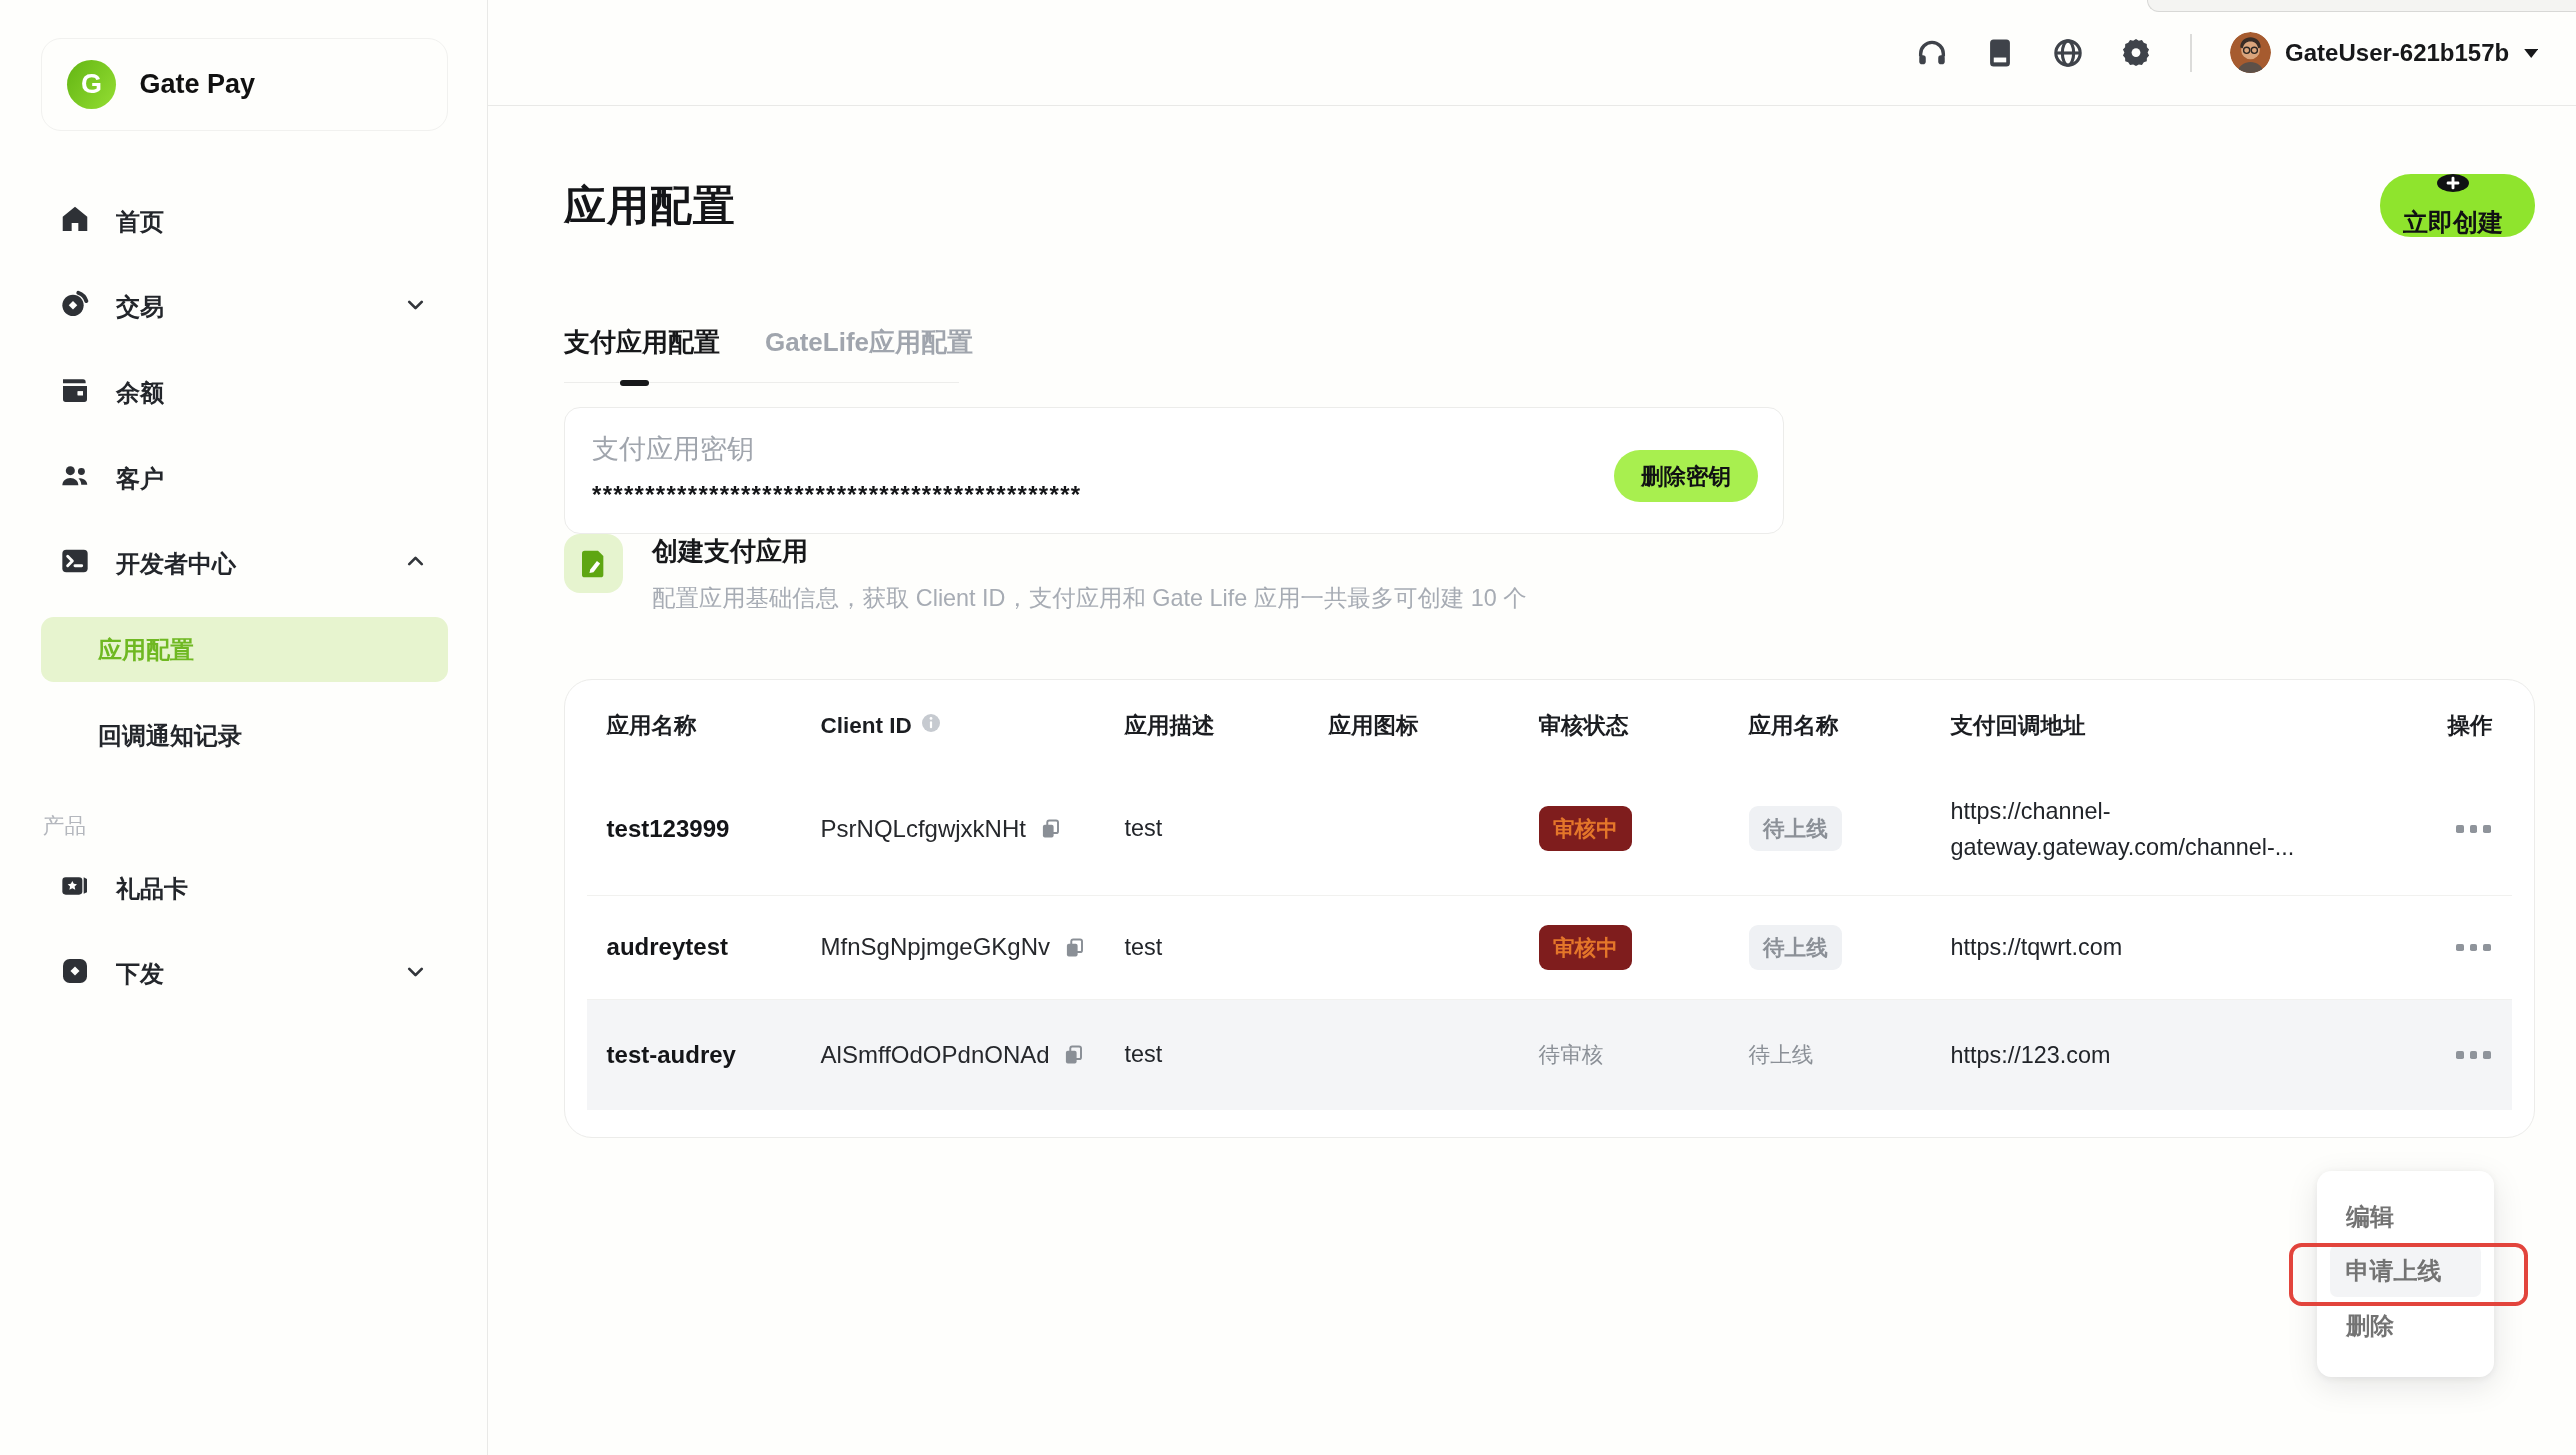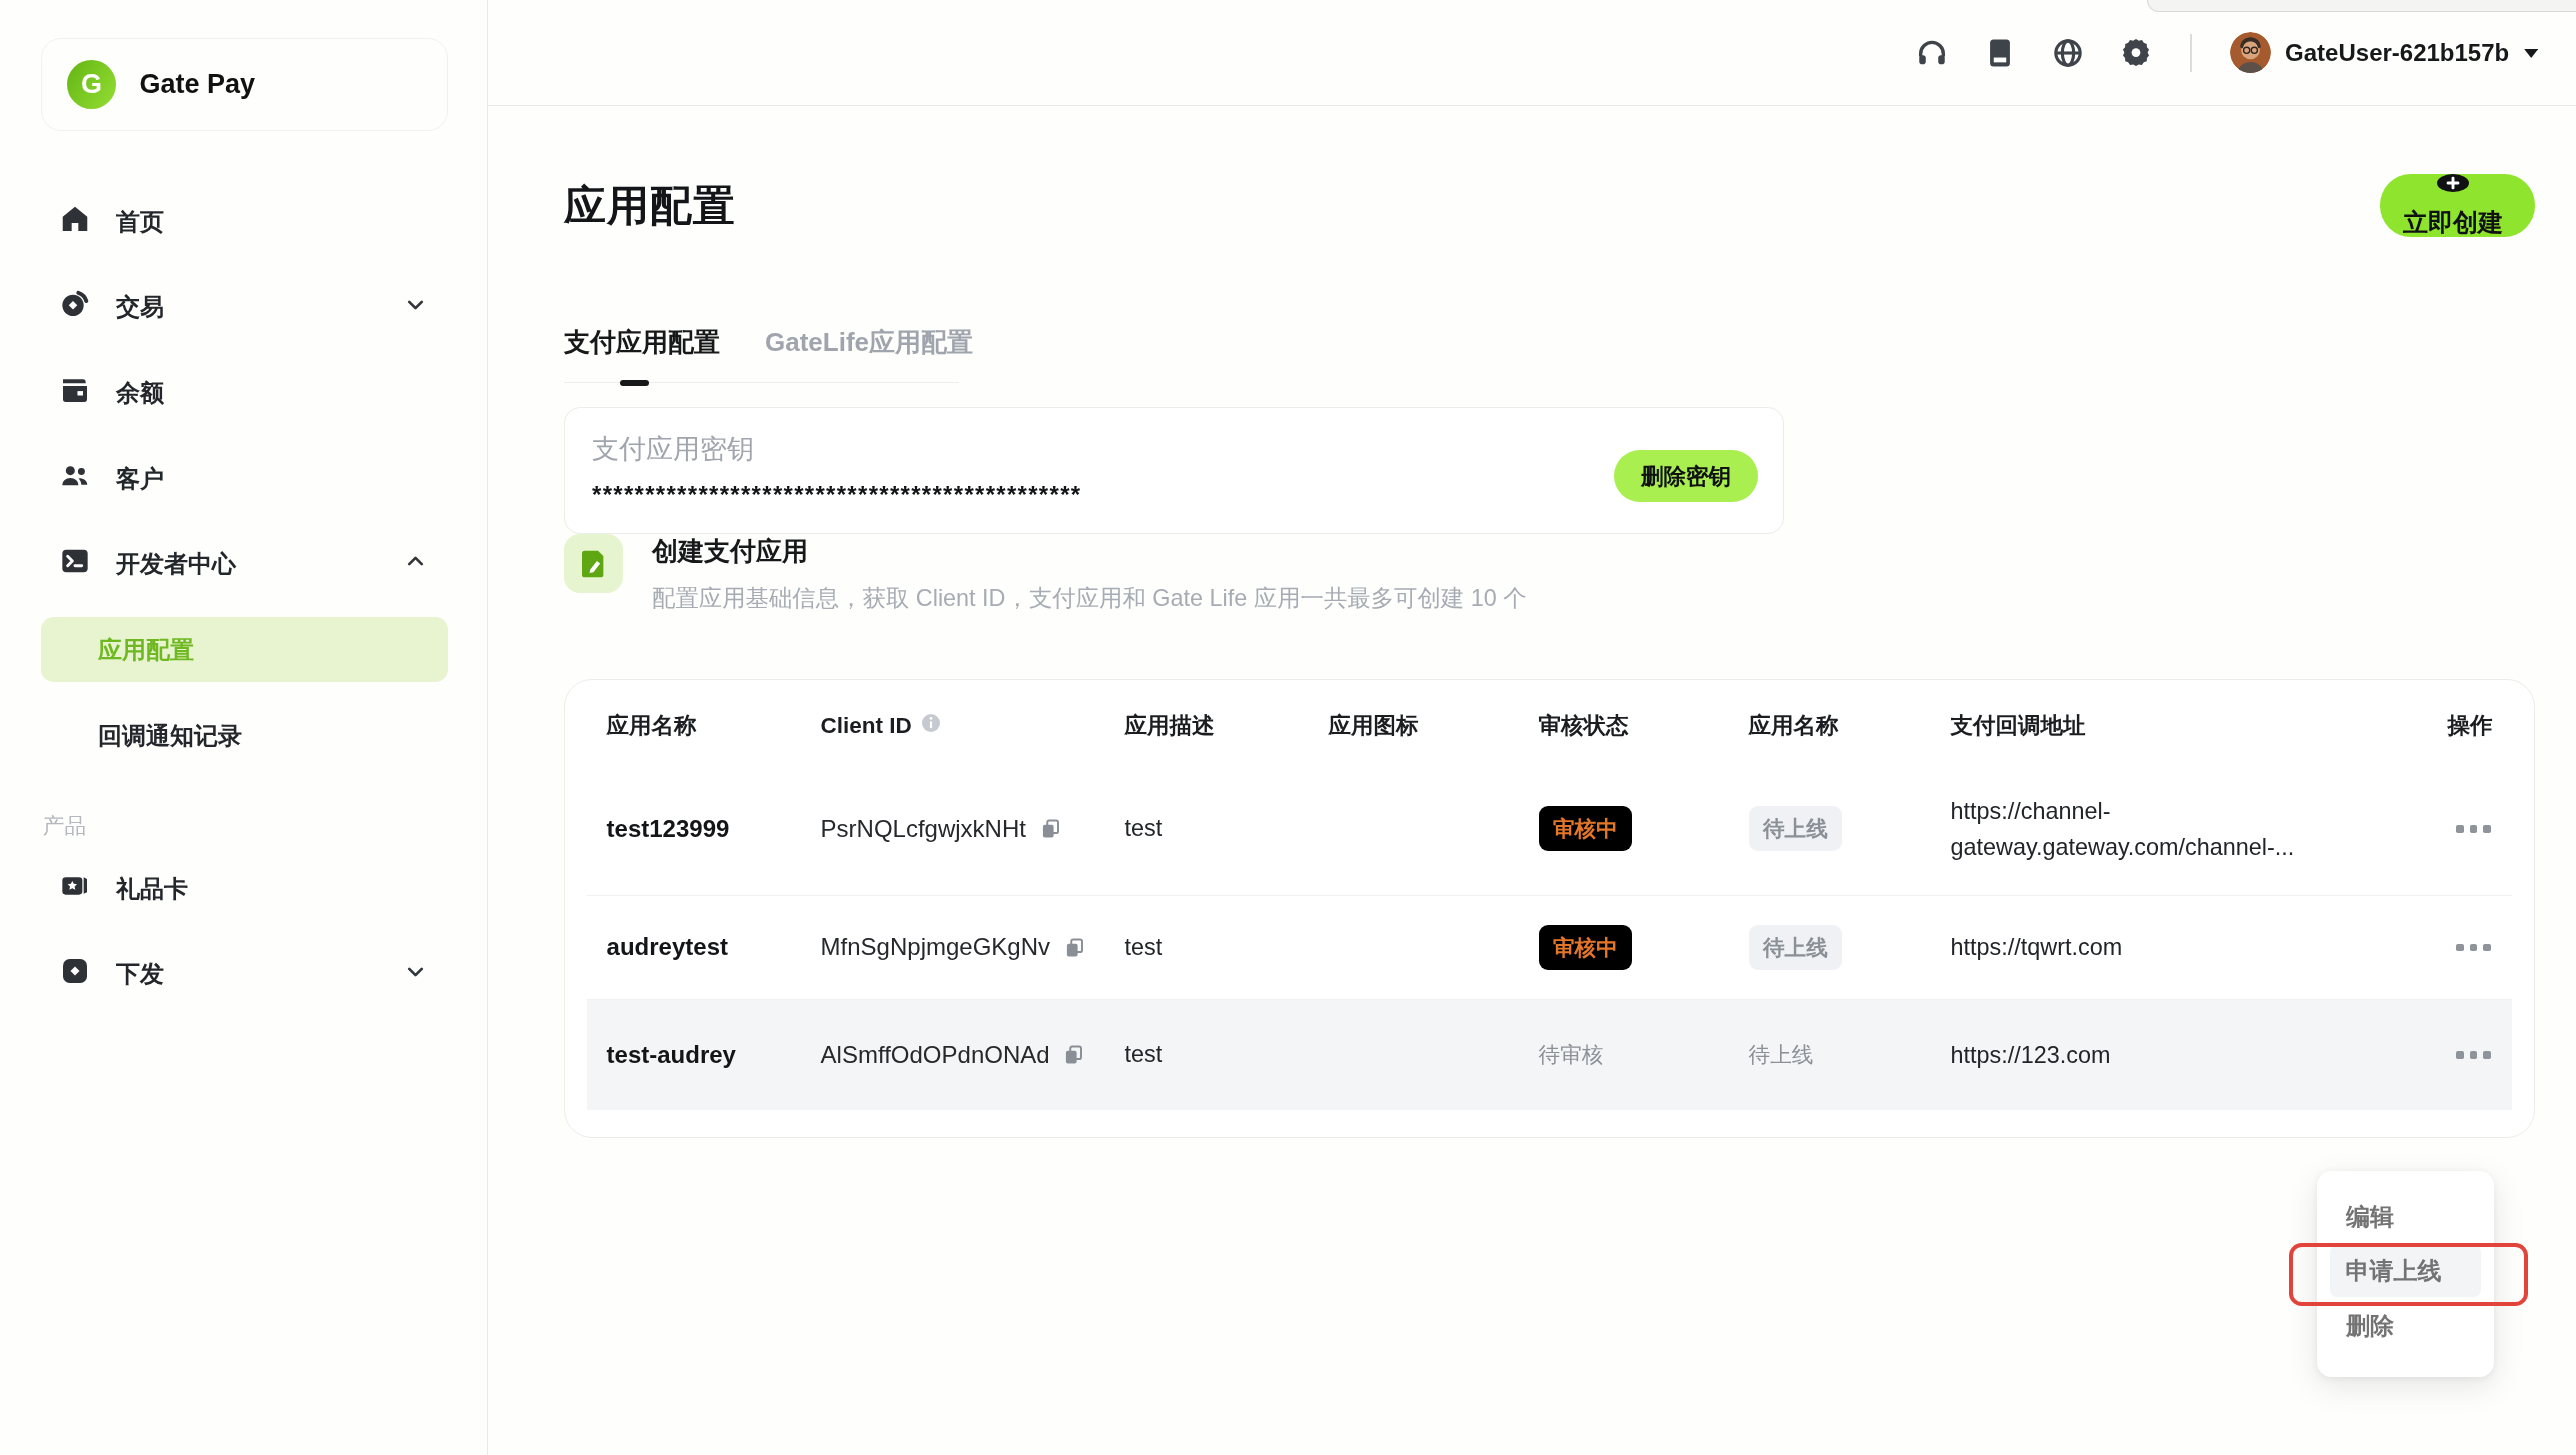--- a/index.html
+++ b/index.html
@@ -62,21 +62,21 @@
   .th { display:flex; align-items:center; gap:9px; }
   .th.last, .td.last { justify-self:end; }
   .t-body-row1 { height:133px; border-bottom:0.9px solid #f1f1ef; }
   .t-body-row2 { height:104px; border-bottom:0.9px solid #f1f1ef; }
   .t-body-row3 { height:110px; background:#f4f5f7; }
   .cell-name { font-size:24px; font-weight:700; color:#141518; }
   .cell-client { font-size:24px; color:#26282c; display:flex; align-items:center; gap:12.6px; }
   .cell-desc, .cell-url { font-size:23.4px; color:#212429; }
   .cell-url span { display:block; line-height:1.55; }
   .badge { display:inline-block; padding:8px 14.4px; border-radius:9px; font-size:21.6px; font-weight:600; }
-  .badge.warn { color:#e4762a; background:#000000; }
+  .badge.warn { color:#e4762a; background:#7f1d1d; }
   .badge.muted { color:#8b9097; background:#eff1f4; }
   .status-plain { font-size:21.6px; color:#8b9097; }
   .dots-btn { display:flex; gap:6.3px; cursor:pointer; padding:5.4px 1.8px; }
   .dots-btn i { width:7.2px; height:7.2px; border-radius:1.8px; background:#8f949b; }
   .copy-btn { cursor:pointer; display:flex; }
 
   
   .context-menu { position:absolute; left:2317px; top:1171px; width:177px; height:206px; background:#fff; border-radius:14.4px; box-shadow:0 9px 32px rgba(20,22,26,.10),0 1.8px 7.2px rgba(20,22,26,.06); padding:17px 0; z-index:5; }
   .menu-item { height:57px; display:flex; align-items:center; padding-left:29px; font-size:24px; font-weight:600; color:#737373; cursor:pointer; }
   .menu-item.hl { margin:0 12.6px; padding-left:16px; border-radius:7.2px; background:#f3f4f6; height:52px; }

